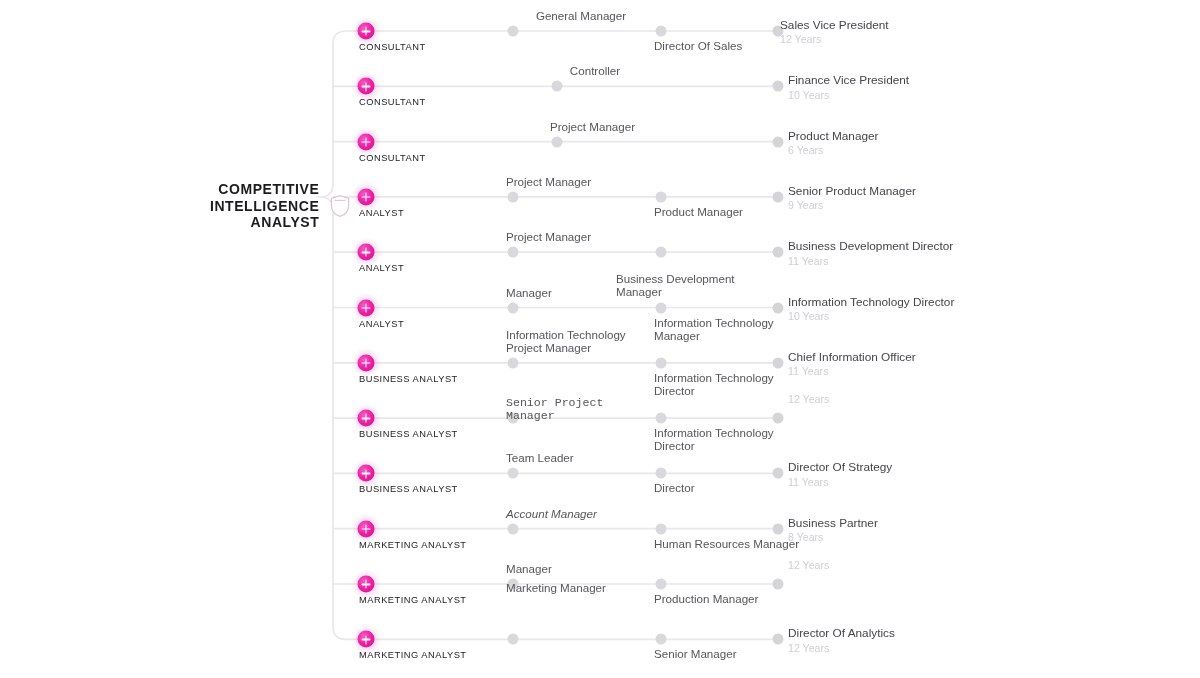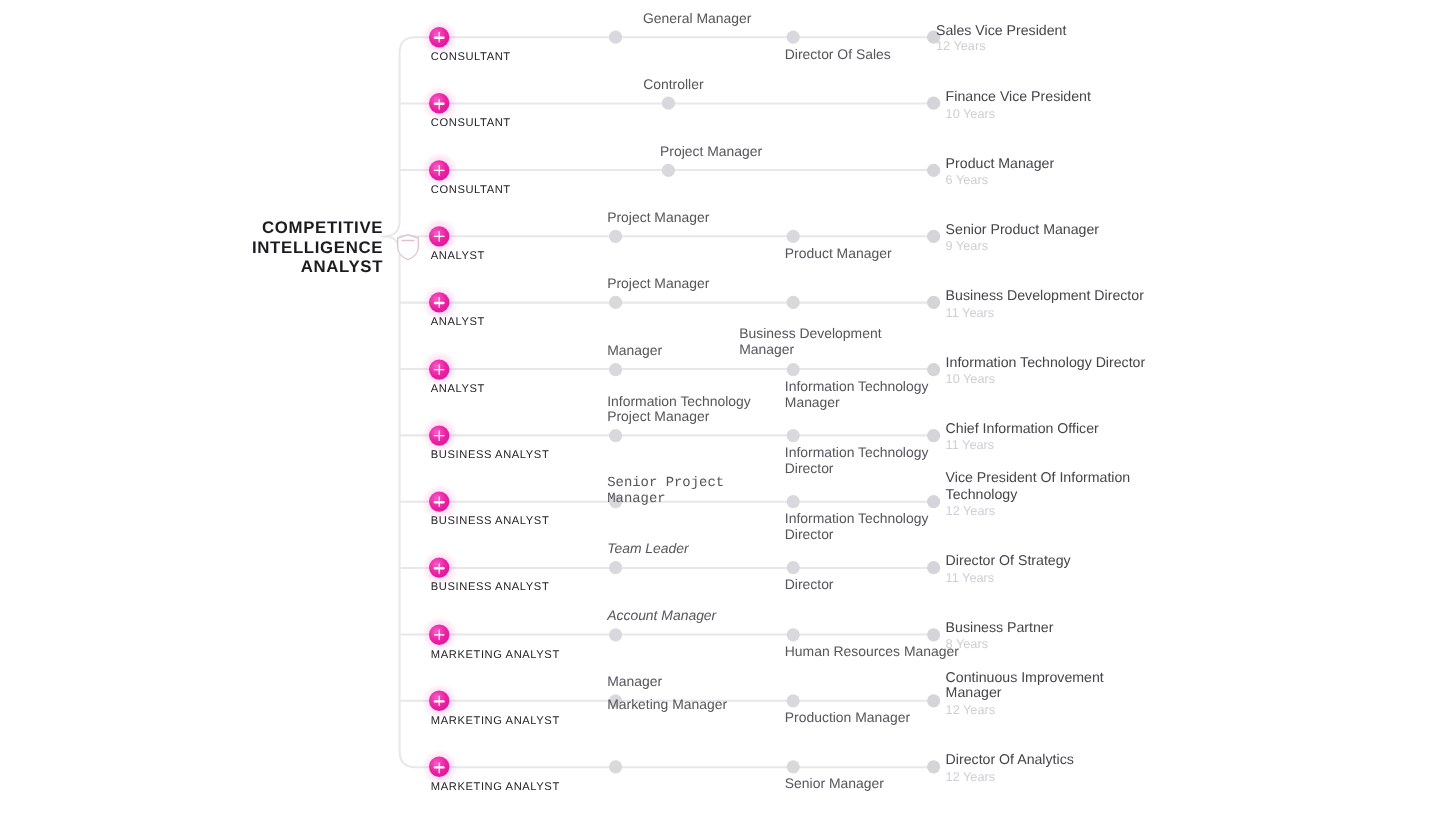--- a/index.html
+++ b/index.html
@@ -199,21 +199,21 @@
       </div>
       <div class="start-node" style="left: 366px; top: 86.3px;">
         <div class="halo"></div>
         <div class="dot">
           <div class="plus-h"></div>
           <div class="plus-v"></div>
         </div>
       </div>
       <div class="start-label" style="left: 359px; top: 97.3px;">CONSULTANT</div>
       <div class="step-dot" style="left: 557px; top: 86.3px;"></div>
-      <div class="step-label above" style="left: 536px; top: 64.3px;">Controller</div>
+      <div class="step-label above" style="left: 520px; top: 64.3px; text-align: center;">Controller</div>
       <div class="end-dot" style="left: 778px; top: 86.3px;"></div>
       <div class="end-block" style="left: 788px; top: 74.3px;">
         <div class="end-title">Finance Vice President</div>
         <div class="end-years">10 Years</div>
       </div>
       <div class="start-node" style="left: 366px; top: 141.6px;">
         <div class="halo"></div>
         <div class="dot">
           <div class="plus-h"></div>
           <div class="plus-v"></div>
@@ -302,33 +302,32 @@
           <div class="plus-v"></div>
         </div>
       </div>
       <div class="start-label" style="left: 359px; top: 429.1px;">BUSINESS ANALYST</div>
       <div class="step-dot" style="left: 513px; top: 418.1px;"></div>
       <div class="step-label above" style="left: 506px; top: 396.1px; font-family: Liberation Mono, monospace;">Senior Project Manager</div>
       <div class="step-dot" style="left: 661px; top: 418.1px;"></div>
       <div class="step-label below" style="left: 654px; top: 426.1px;">Information Technology Director</div>
       <div class="end-dot" style="left: 778px; top: 418.1px;"></div>
       <div class="end-block" style="left: 788px; top: 392.1px;">
-        <div class="end-title">Vice President Of Information Technology</div>
         <div class="end-years">12 Years</div>
       </div>
       <div class="start-node" style="left: 366px; top: 473.4px;">
         <div class="halo"></div>
         <div class="dot">
           <div class="plus-h"></div>
           <div class="plus-v"></div>
         </div>
       </div>
       <div class="start-label" style="left: 359px; top: 484.4px;">BUSINESS ANALYST</div>
       <div class="step-dot" style="left: 513px; top: 473.4px;"></div>
-      <div class="step-label above" style="left: 506px; top: 451.4px; font-style: italic;">Team Leader</div>
+      <div class="step-label above" style="left: 506px; top: 451.4px;">Team Leader</div>
       <div class="step-dot" style="left: 661px; top: 473.4px;"></div>
       <div class="step-label below" style="left: 654px; top: 481.4px;">Director</div>
       <div class="end-dot" style="left: 778px; top: 473.4px;"></div>
       <div class="end-block" style="left: 788px; top: 461.4px;">
         <div class="end-title">Director Of Strategy</div>
         <div class="end-years">11 Years</div>
       </div>
       <div class="start-node" style="left: 366px; top: 528.7px;">
         <div class="halo"></div>
         <div class="dot">
@@ -353,21 +352,20 @@
           <div class="plus-v"></div>
         </div>
       </div>
       <div class="start-label" style="left: 359px; top: 595px;">MARKETING ANALYST</div>
       <div class="step-dot" style="left: 513px; top: 584px;"></div>
       <div class="step-label above" style="left: 506px; top: 562px;">Manager</div>
       <div class="step-dot" style="left: 661px; top: 584px;"></div>
       <div class="step-label below" style="left: 654px; top: 592px;">Production Manager</div>
       <div class="end-dot" style="left: 778px; top: 584px;"></div>
       <div class="end-block" style="left: 788px; top: 558px;">
-        <div class="end-title">Continuous Improvement Manager</div>
         <div class="end-years">12 Years</div>
       </div>
       <div class="start-node" style="left: 366px; top: 639.3px;">
         <div class="halo"></div>
         <div class="dot">
           <div class="plus-h"></div>
           <div class="plus-v"></div>
         </div>
       </div>
       <div class="start-label" style="left: 359px; top: 650.3px;">MARKETING ANALYST</div>

